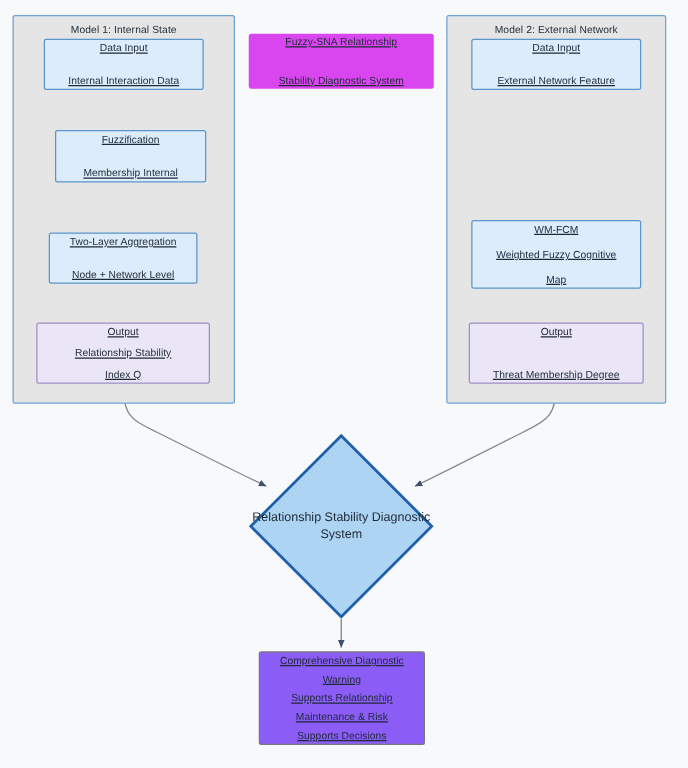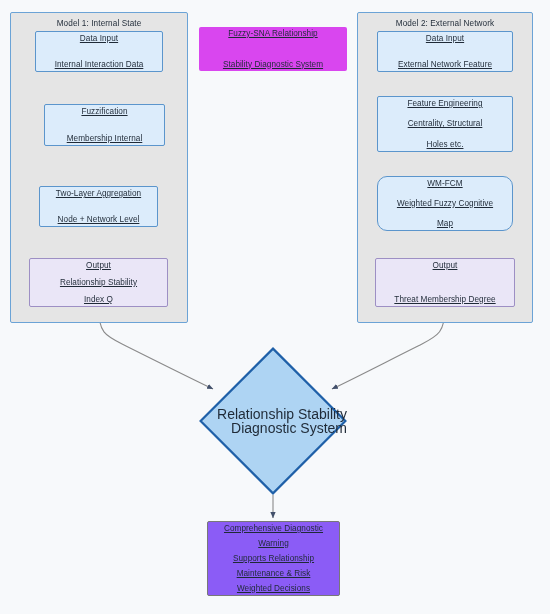--- a/index.html
+++ b/index.html
@@ -99,22 +99,22 @@
     left: 0; top: 0;
     width: 100%;
     height: 100%;
   }
   #decision-node .diamond-label {
     position: absolute;
     left: 0;
     top: 50%;
     width: 100%;
     transform: translateY(-50%);
-    text-align: right;
-    font-size: 14px;
+    text-align: center;
+    font-size: 10px;
     line-height: 13.5px;
     color: #1f2a37;
   }
 </style>
 </head>
 <body>
 
 <div id="diagram-root">
 
   <svg id="edge-layer" width="550" height="614" viewBox="0 0 550 614">
@@ -170,27 +170,22 @@
 
   <div class="subgraph" style="left:357px; top:12px; width:176px; height:311px;">
     <div class="subgraph-title">Model 2: External Network</div>
   </div>
 
   <div class="node node-process" style="left:377px; top:31px; width:136px; height:41px;">
     <span class="line">Data Input</span>
     <span class="line">External Network Feature</span>
   </div>
 
-  <div class="node node-process" style="left:377px; top:96px; width:136px; height:56px;">
-    <span class="line">Feature Engineering</span>
-    <span class="line">Centrality, Structural</span>
-    <span class="line">Holes etc.</span>
-  </div>
-
-  <div class="node node-process" style="left:377px; top:176px; width:136px; height:55px;border-radius:10px;">
+
+  <div class="node node-process" style="left:377px; top:176px; width:136px; height:55px;">
     <span class="line">WM-FCM</span>
     <span class="line">Weighted Fuzzy Cognitive</span>
     <span class="line">Map</span>
   </div>
 
   <div class="node node-output" style="left:375px; top:258px; width:140px; height:49px;">
     <span class="line">Output</span>
     <span class="line">Threat Membership Degree</span>
   </div>
 
@@ -202,16 +197,16 @@
       <span class="line">Relationship Stability</span>
       <span class="line">Diagnostic System</span>
     </div>
   </div>
 
   <div class="node node-result" style="left:207px; top:521px; width:133px; height:75px;">
     <span class="line">Comprehensive Diagnostic</span>
     <span class="line">Warning</span>
     <span class="line">Supports Relationship</span>
     <span class="line">Maintenance &amp; Risk</span>
-    <span class="line">Weighted Decisions</span>
+    <span class="line">Supports Decisions</span>
   </div>
 
 </div>
 
 </body></html>

